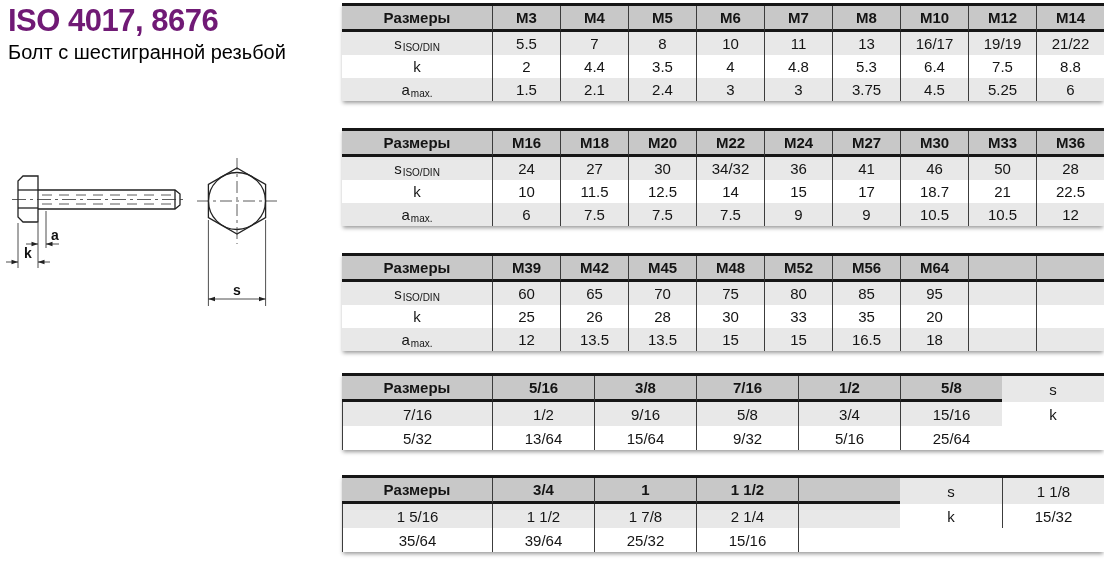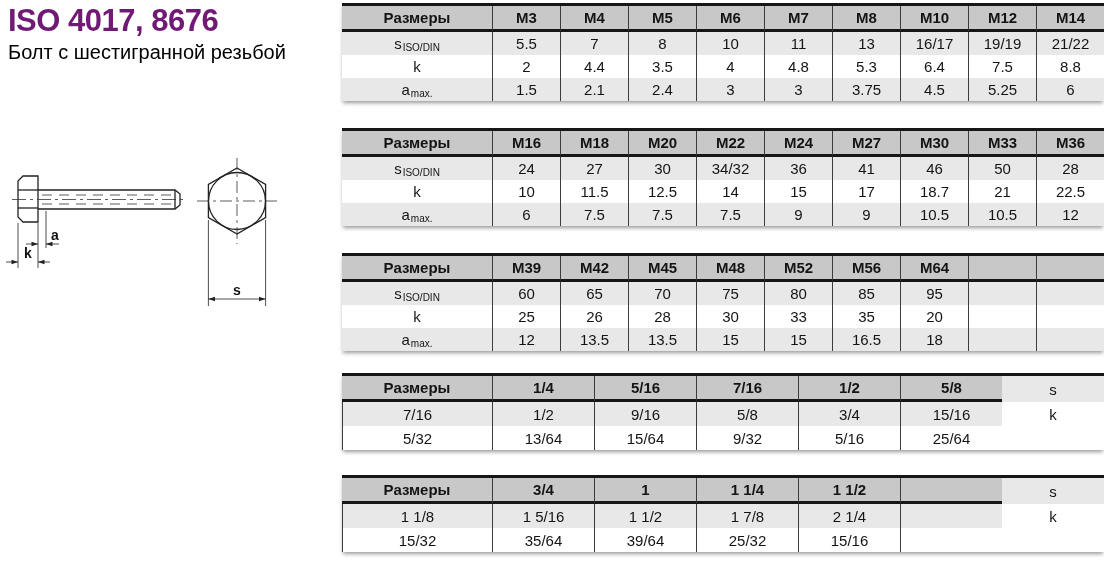--- a/index.html
+++ b/index.html
@@ -240,22 +240,22 @@
       <div class="c  stripe">13.5</div>
       <div class="c  stripe">15</div>
       <div class="c  stripe">15</div>
       <div class="c  stripe">16.5</div>
       <div class="c  stripe">18</div>
       <div class="c  stripe"></div>
       <div class="c  stripe"></div>
     </div>
     <div class="tbl" style="top: 373px; grid-template-columns: 150px repeat(6, 1fr); grid-template-rows: 26px repeat(2, 24px);">
       <div class="c hdr first">Размеры</div>
-      <div class="c hdr">1/4</div>
       <div class="c hdr">5/16</div>
+      <div class="c hdr">3/8</div>
       <div class="c hdr">7/16</div>
       <div class="c hdr">1/2</div>
       <div class="c hdr">5/8</div>
       <div class="c first stripe">
         <span>s</span>
       </div>
       <div class="c  stripe">7/16</div>
       <div class="c  stripe">1/2</div>
       <div class="c  stripe">9/16</div>
       <div class="c  stripe">5/8</div>
@@ -268,21 +268,20 @@
       <div class="c ">13/64</div>
       <div class="c ">15/64</div>
       <div class="c ">9/32</div>
       <div class="c ">5/16</div>
       <div class="c ">25/64</div>
     </div>
     <div class="tbl" style="top: 475px; grid-template-columns: 150px repeat(6, 1fr); grid-template-rows: 26px repeat(2, 24px);">
       <div class="c hdr first">Размеры</div>
       <div class="c hdr">3/4</div>
       <div class="c hdr">1</div>
-      <div class="c hdr">1 1/4</div>
       <div class="c hdr">1 1/2</div>
       <div class="c hdr"></div>
       <div class="c first stripe">
         <span>s</span>
       </div>
       <div class="c  stripe">1 1/8</div>
       <div class="c  stripe">1 5/16</div>
       <div class="c  stripe">1 1/2</div>
       <div class="c  stripe">1 7/8</div>
       <div class="c  stripe">2 1/4</div>

